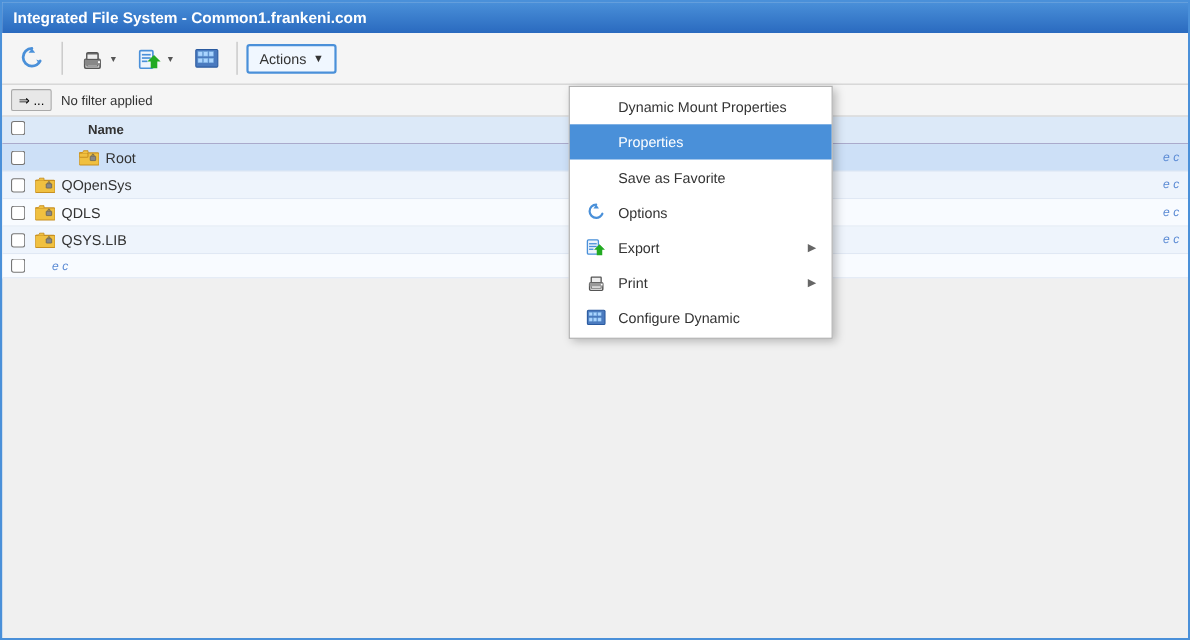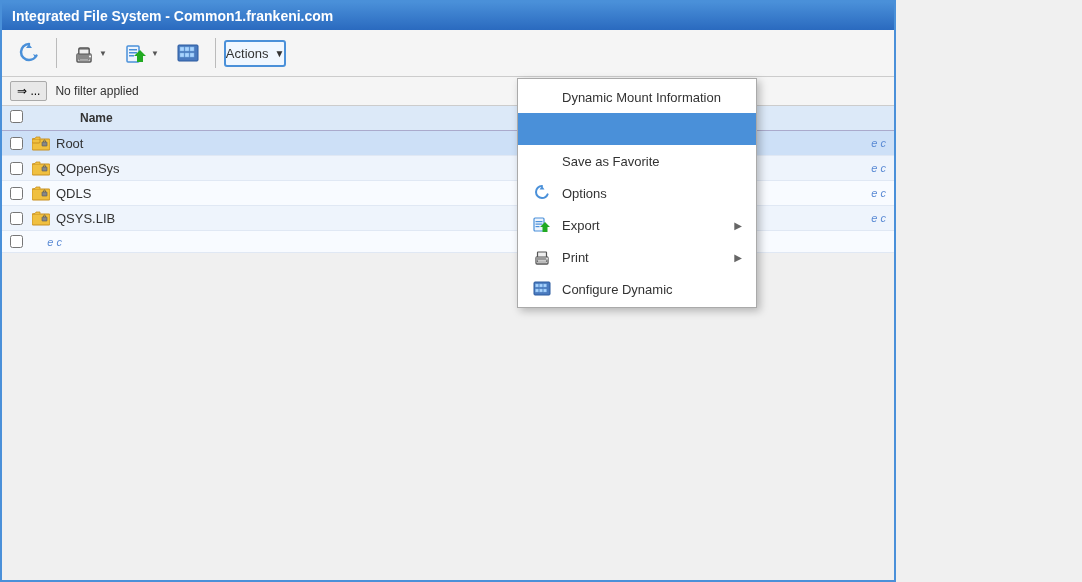--- a/index.html
+++ b/index.html
@@ -6,21 +6,21 @@
     body {
       font-family: 'Segoe UI', Tahoma, Arial, sans-serif;
       font-size: 13px;
       background: #f0f0f0;
       width: 1082px;
       height: 582px;
       overflow: hidden;
     }
 
     .window {
-      width: 896px;
+      width: 1082px;
       height: 582px;
       border: 2px solid #4a90d9;
       display: flex;
       flex-direction: column;
     }
 
     .title-bar {
       background: linear-gradient(to bottom, #4a90d9, #2a6abf);
       color: white;
       font-size: 14px;
@@ -57,21 +57,21 @@
       align-items: center;
       gap: 2px;
       color: #333;
       font-size: 12px;
     }
 
     .actions-btn {
       background: #f0f7ff;
       border: 2px solid #4a90d9;
       border-radius: 3px;
-      padding: 4px 0;
+      padding: 4px 10px;
       cursor: pointer;
       display: flex;
       align-items: center;
       gap: 6px;
       color: #333;
       font-size: 13px;
       font-weight: normal;
     }
 
     .filter-bar {
@@ -138,20 +138,21 @@
 
     .table-row:nth-child(odd) {
       background: #eef4fc;
     }
     .table-row:nth-child(even) {
       background: #f8fbff;
     }
 
     .table-row.selected {
       background: #cde0f7;
+      gap: 40px;
     }
 
     .table-row .checkbox-col {
       width: 22px;
       display: flex;
       align-items: center;
     }
 
     .table-row .name-col {
       display: flex;
@@ -283,25 +284,26 @@
 
     <button class="actions-btn">
       <span>Actions</span>
       <span style="font-size:10px; color:#333;">▼</span>
     </button>
 
     <div class="dropdown-menu">
 
       <div class="menu-item">
         <span class="menu-icon"></span>
-        <span class="menu-label">Dynamic Mount Information</span>
+        <span class="menu-label">Dynamic Mount Properties</span>
       </div>
 
       <div class="menu-item highlighted">
         <span class="menu-icon"></span>
+        <span class="menu-label">Properties</span>
       </div>
 
       <div class="menu-item">
         <span class="menu-icon"></span>
         <span class="menu-label">Save as Favorite</span>
       </div>
 
       <div class="menu-item">
         <span class="menu-icon">
           <svg width="20" height="20" viewBox="0 0 20 20">

